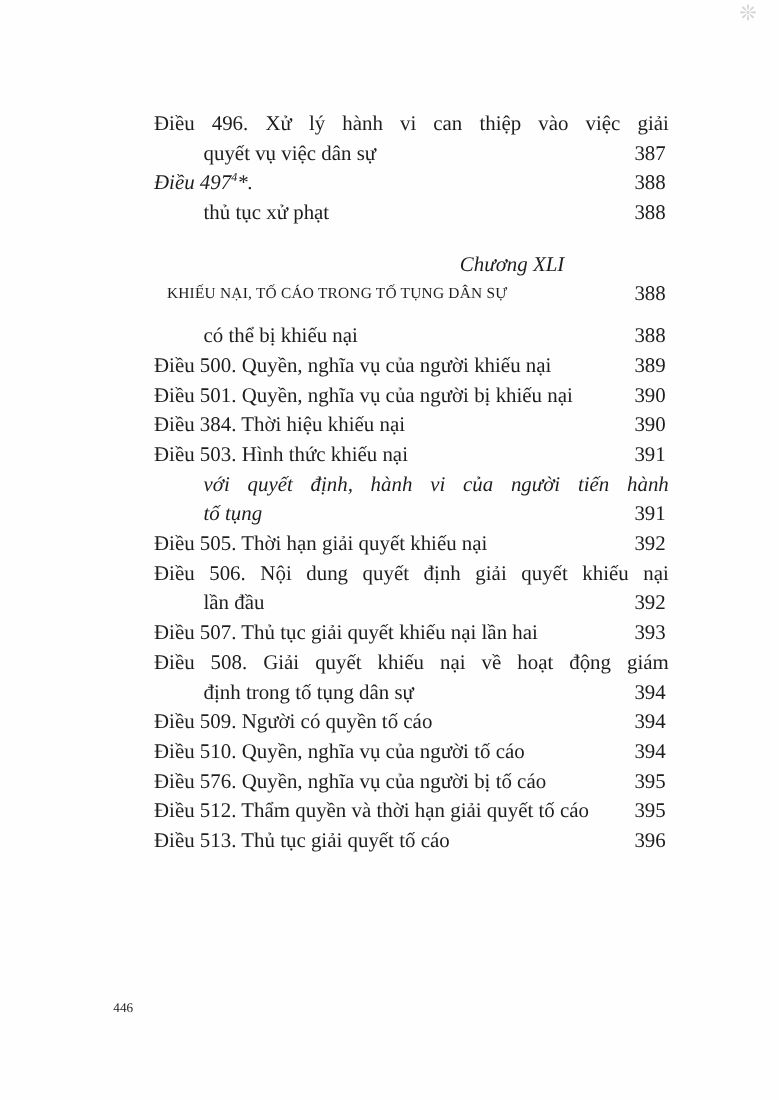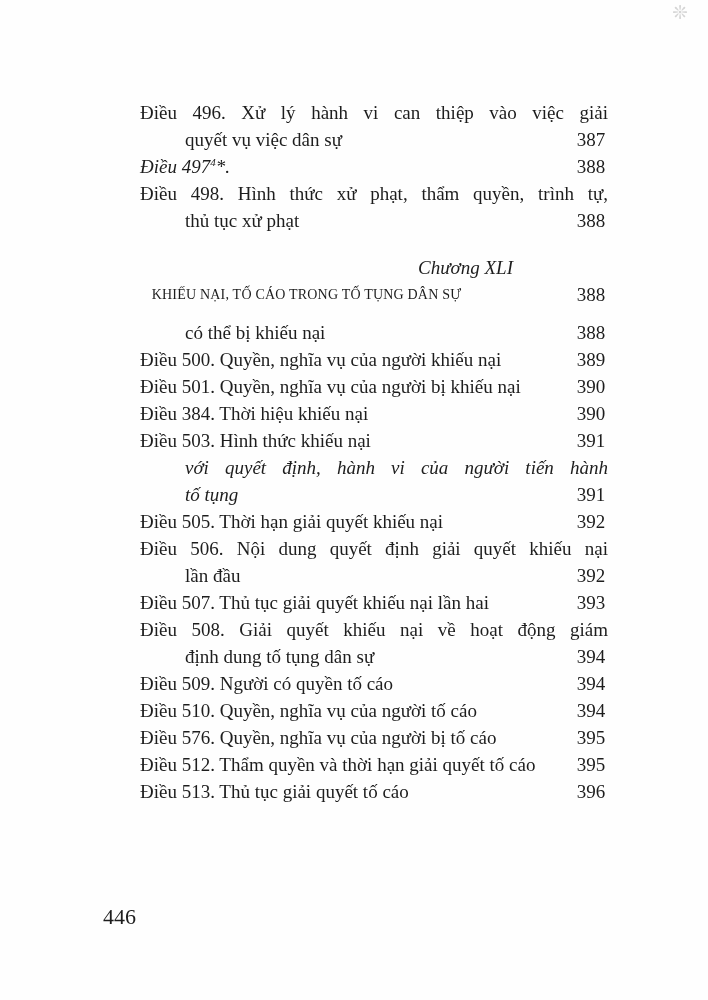--- a/index.html
+++ b/index.html
@@ -92,21 +92,21 @@
     position: absolute;
     right: 0;
     top: 0;
     margin-left: 0;
   }
   .entries-bottom { margin-top: 11px; }
   .footer-num {
     position: absolute;
     left: 103px;
     top: 903px;
-    font-size: 22px;
+    font-size: 12px;
     line-height: 27px;
   }
 </style>
 </head>
 <body>
 
 <div class="page">
 
   <div class="corner-icon" style="color: rgb(213, 213, 213);">❊</div>
 
@@ -122,23 +122,20 @@
             <span class="page-num">387</span>
           </div>
         </div>
         <div class="toc-entry italic">
           <div class="toc-line">
             <span class="line-text">Điều 497<sup>4</sup>*.</span>
             <span class="page-num">388</span>
           </div>
         </div>
         <div class="toc-entry">
-          <div class="toc-line justify">
-            <span class="line-text">Điều 498. Hình thức xử phạt, thẩm quyền, trình tự,</span>
-          </div>
           <div class="toc-line indent">
             <span class="line-text">thủ tục xử phạt</span>
             <span class="page-num">388</span>
           </div>
         </div>
       </section>
 
     <div class="chapter">
       <div class="chapter-kicker">Chương XLI</div>
       <div class="chapter-title-line">
@@ -206,21 +203,21 @@
           <div class="toc-line">
             <span class="line-text">Điều 507. Thủ tục giải quyết khiếu nại lần hai</span>
             <span class="page-num">393</span>
           </div>
         </div>
         <div class="toc-entry">
           <div class="toc-line justify">
             <span class="line-text">Điều 508. Giải quyết khiếu nại về hoạt động giám</span>
           </div>
           <div class="toc-line indent">
-            <span class="line-text">định dung tố tụng dân sự</span>
+            <span class="line-text">định trong tố tụng dân sự</span>
             <span class="page-num">394</span>
           </div>
         </div>
         <div class="toc-entry">
           <div class="toc-line">
             <span class="line-text">Điều 509. Người có quyền tố cáo</span>
             <span class="page-num">394</span>
           </div>
         </div>
         <div class="toc-entry">

